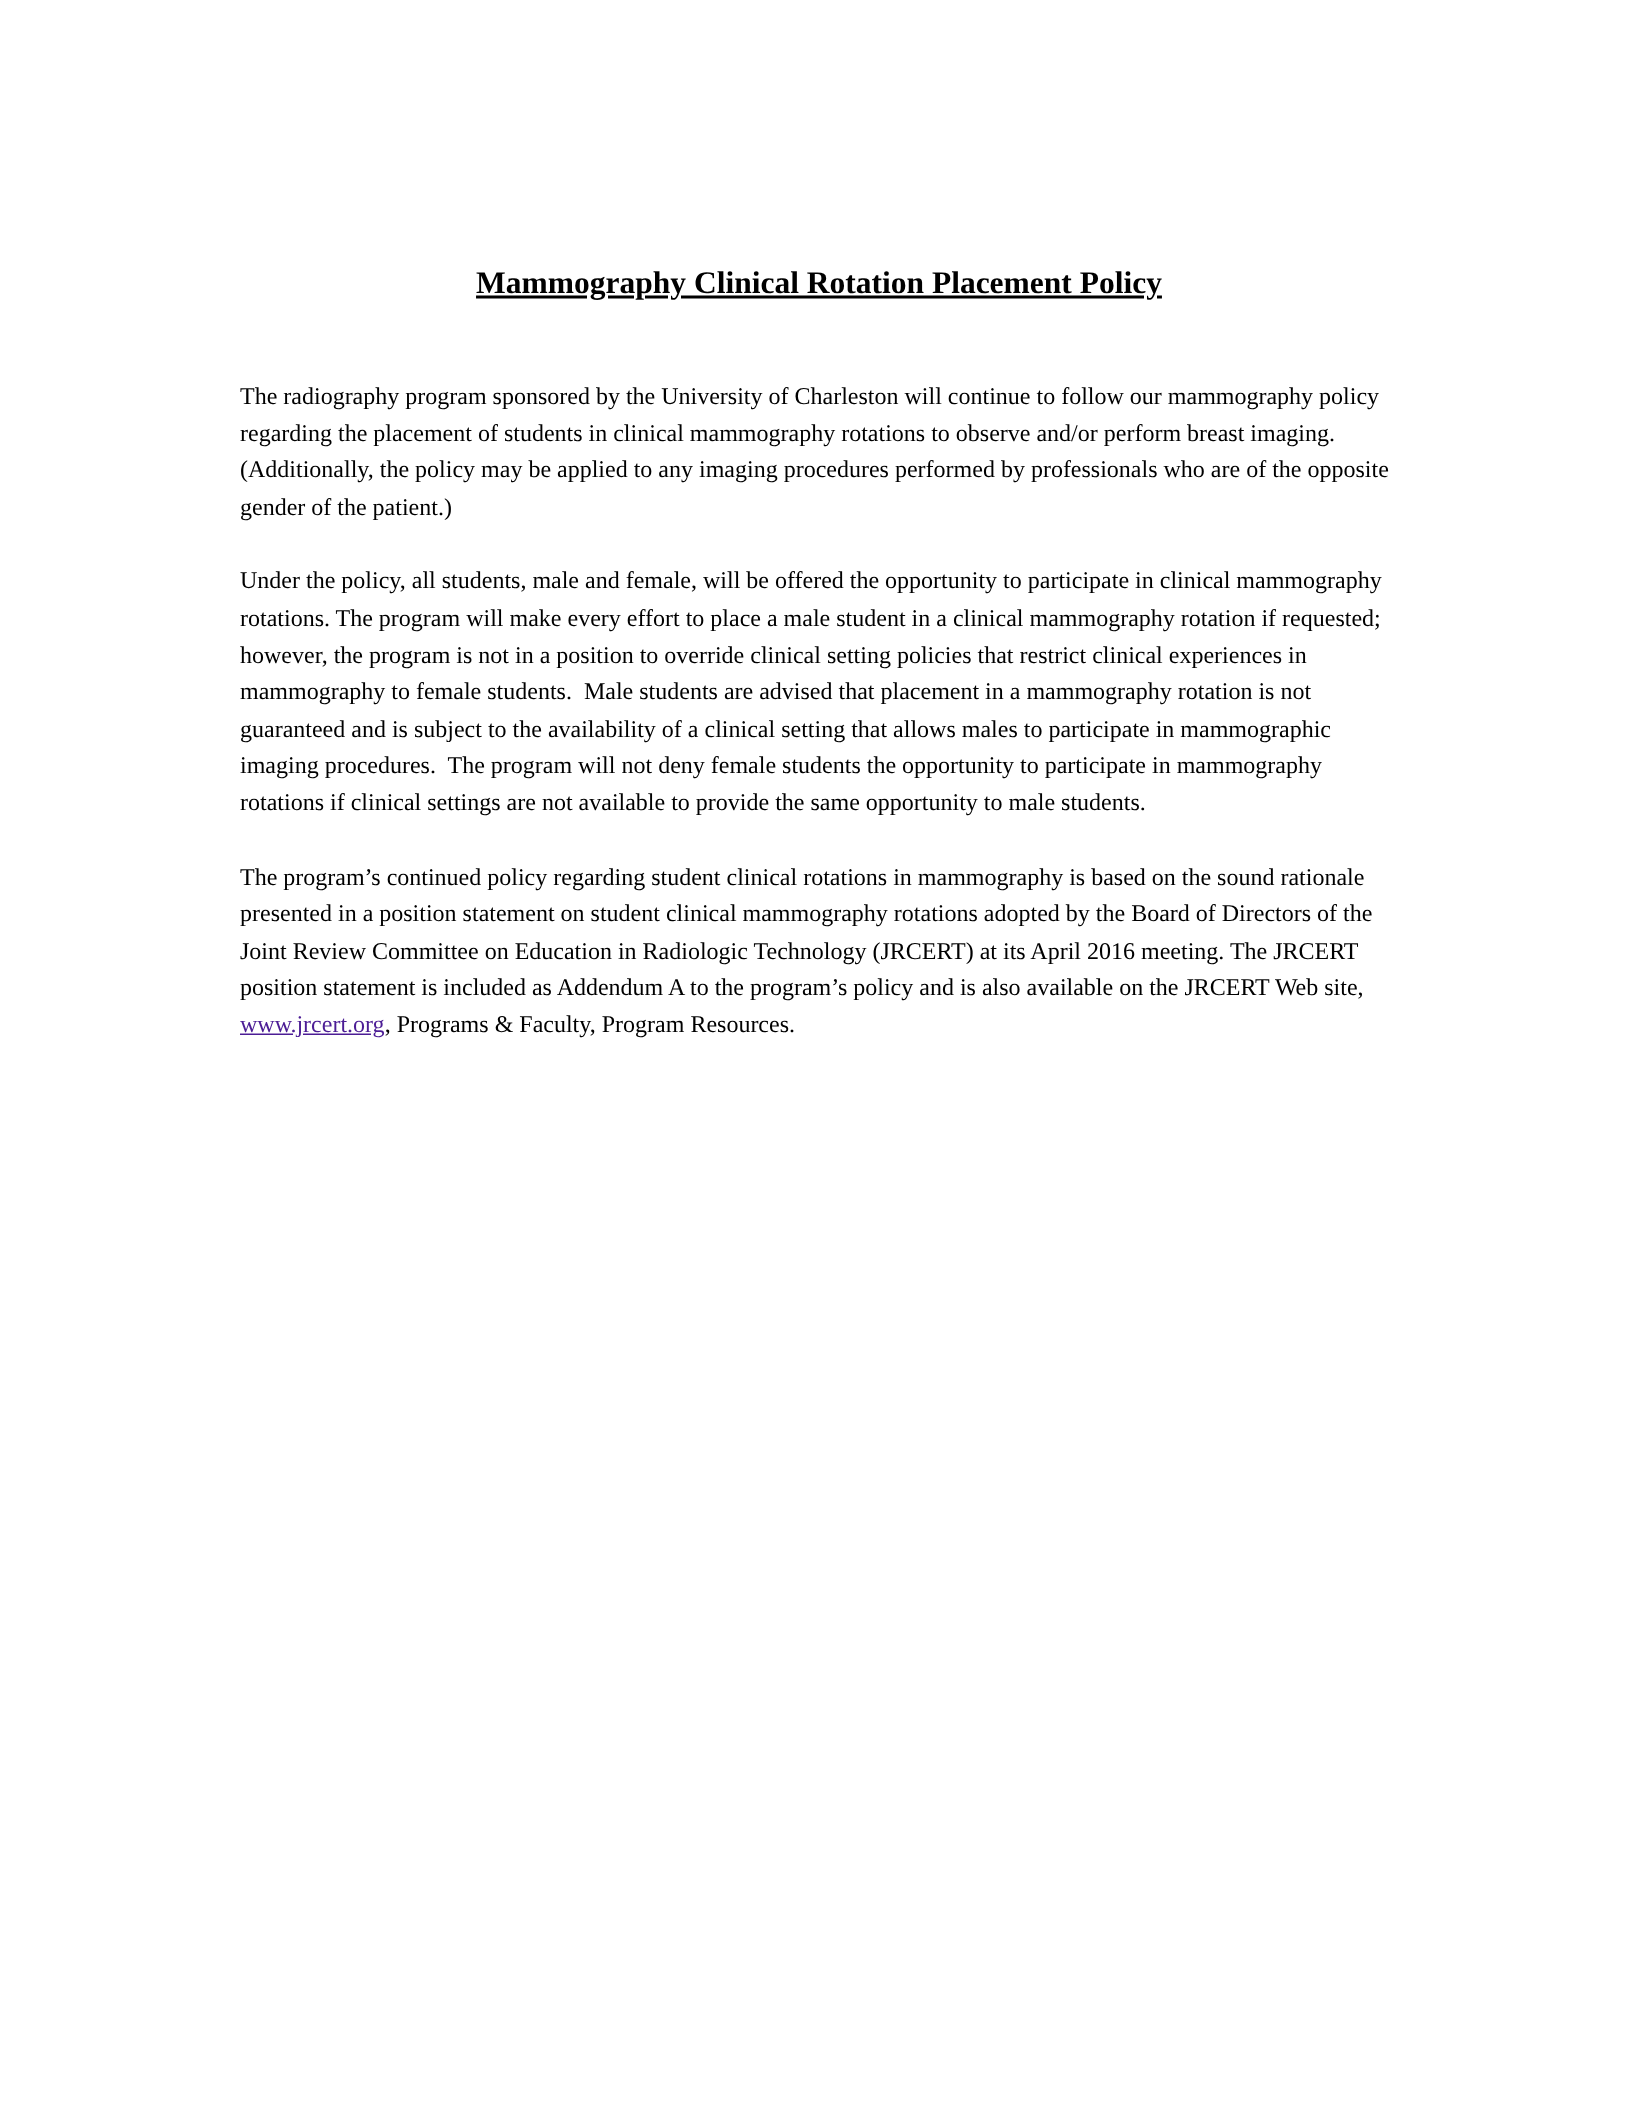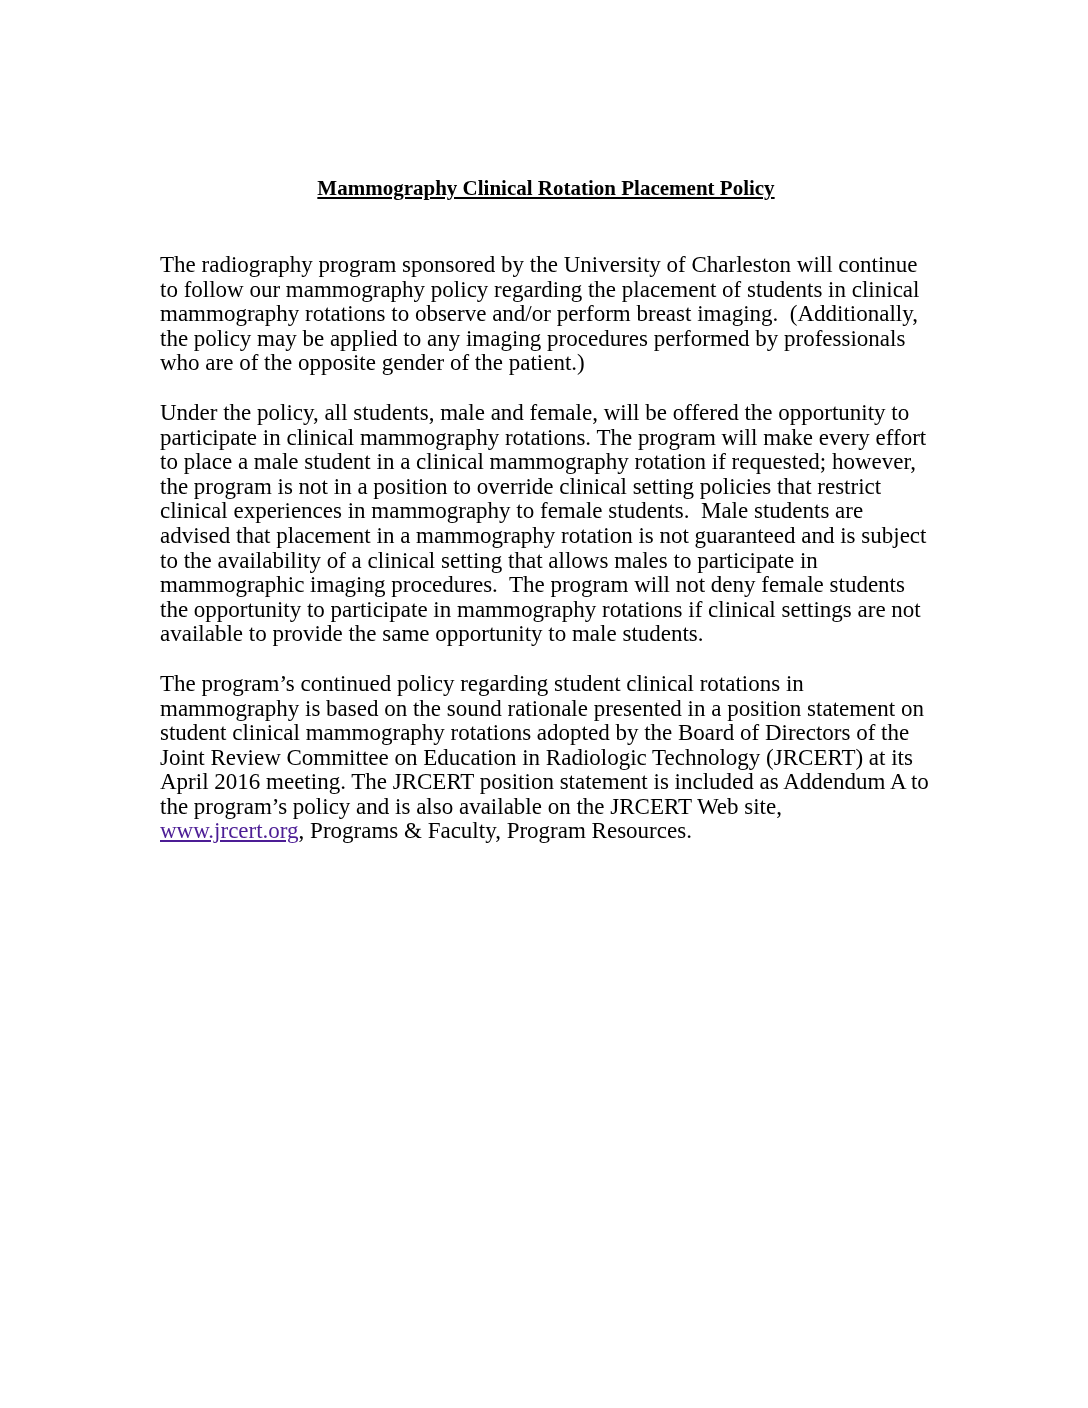--- a/index.html
+++ b/index.html
@@ -24,21 +24,21 @@
   }
   .doc-title {
     font-size: 21px;
     line-height: 25px;
     font-weight: bold;
     text-decoration: underline;
     text-align: center;
     margin: 0 0 52px 0;
   }
   .doc-paragraph {
-    font-size: 23px;
+    font-size: 16px;
     line-height: 24.6px;
     margin: 12px 0 25px 0;
     white-space: pre-wrap;
   }
   .doc-link {
     color: #4c1d95;
     text-decoration: underline;
     cursor: pointer;
   }
 </style>

